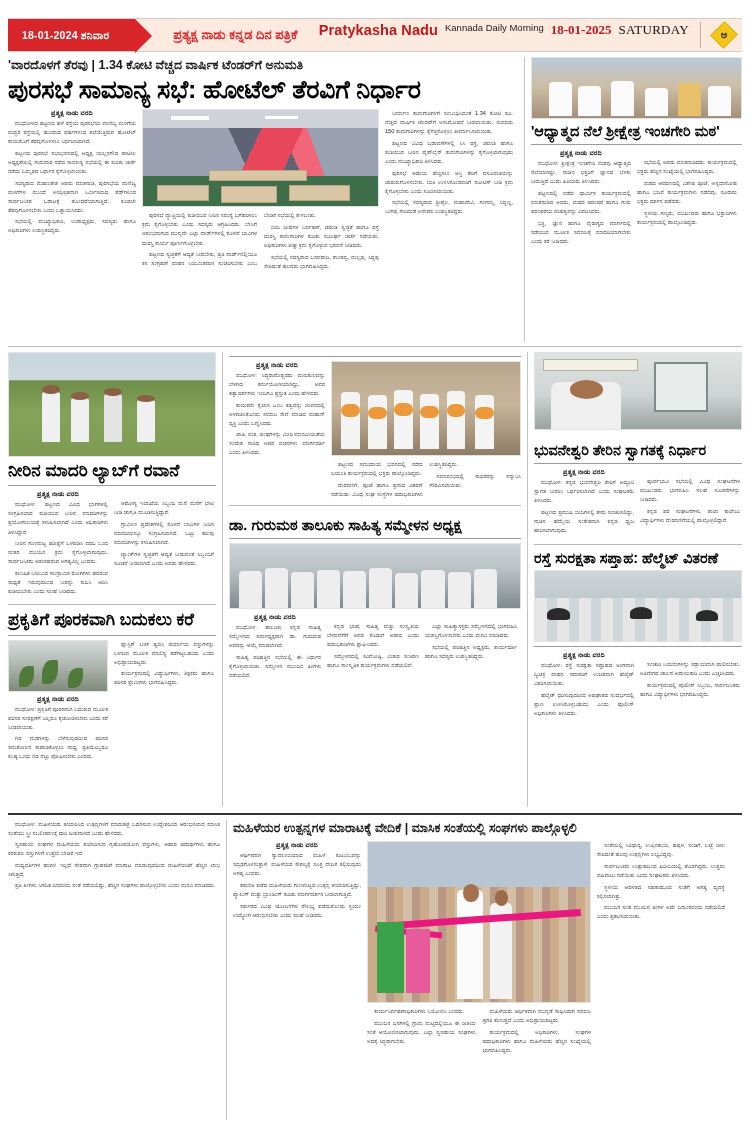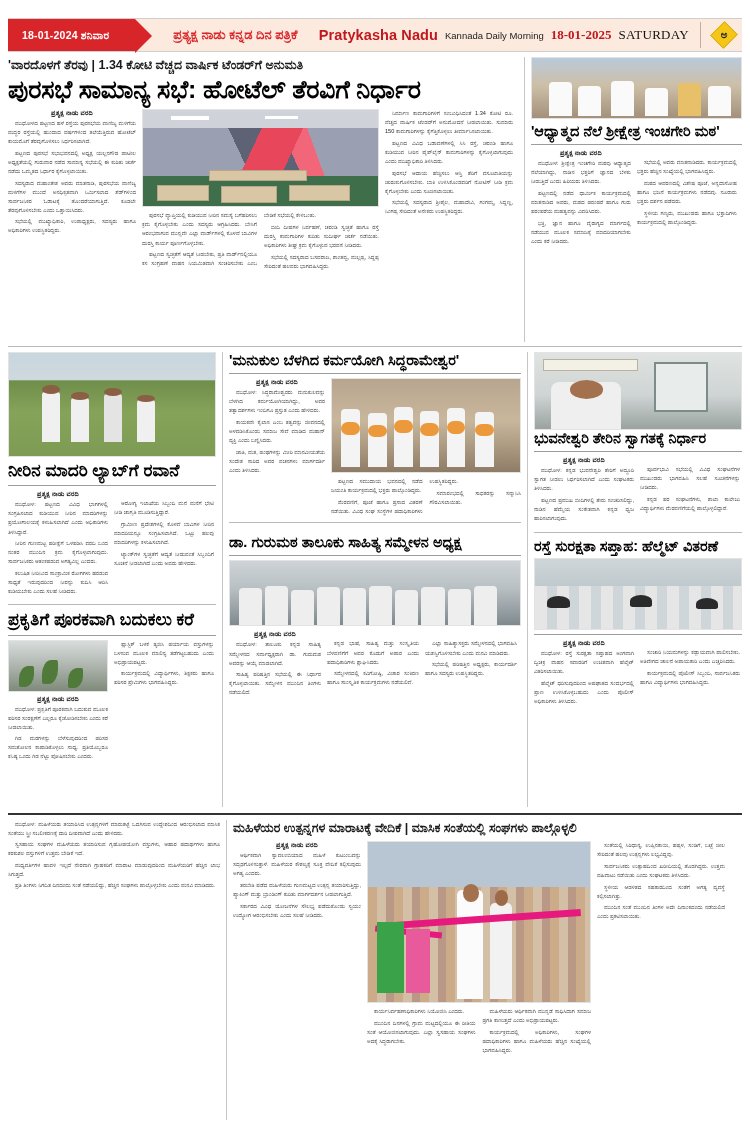--- a/index.html
+++ b/index.html
@@ -16,21 +16,21 @@
      background: linear-gradient(90deg,#fdeadf 0%, #fdeadf 100%);
      border-top: 1px solid #cfcfcf; border-bottom: 1px solid #cfcfcf;
      display: flex; align-items: center; }
   .mh-datetab { position: relative; background:#d8252a; color:#fff;
      height: 100%; display:flex; align-items:center; padding: 0 26px 0 14px;
      font-size: 10.5px; font-weight: bold; letter-spacing:.2px; white-space:nowrap; }
   .mh-datetab:after { content:""; position:absolute; right:-17px; top:0;
      border-top: 17px solid transparent; border-bottom: 17px solid transparent;
      border-left: 17px solid #d8252a; }
   .mh-kn { color:#d8252a; font-size: 13px; font-weight: bold; margin-left: 38px; white-space:nowrap; }
-  .mh-right { margin-left:auto; display:flex; align-items:center; gap:7px; padding-right:6px; }
+  .mh-right { margin-left:auto; display:flex; gap:7px; padding-right:6px; }
   .mh-brand { color:#c0181d; font-size: 14.5px; font-weight: bold; letter-spacing:.1px; }
   .mh-sub { color:#222; font-size: 9.5px; }
   .mh-date2 { color:#c0181d; font-size: 13px; font-weight: bold; font-family:"Liberation Serif",serif; }
   .mh-day { color:#111; font-size: 13px; font-family:"Liberation Serif",serif; letter-spacing:.3px; }
   .mh-divider { width:1px; height:26px; background:#c9a9a0; margin:0 4px; }
   .mh-logo { width:24px; height:26px; background:#f5c518; border:1px solid #caa000;
      transform: rotate(45deg) scale(.78); display:flex; align-items:center; justify-content:center; }
   .mh-logo span { transform: rotate(-45deg); font-size: 13px; font-weight:bold; color:#222; }
 
   
@@ -264,21 +264,20 @@
             <p>ಪ್ಲಾಸ್ಟಿಕ್ ಬಳಕೆ ತ್ಯಜಿಸಿ ಪರ್ಯಾಯ ವಸ್ತುಗಳನ್ನು ಬಳಸುವ ಮೂಲಕ ಮಾಲಿನ್ಯ ತಡೆಗಟ್ಟಬಹುದು ಎಂದು ಅಭಿಪ್ರಾಯಪಟ್ಟರು.</p>
             <p>ಕಾರ್ಯಕ್ರಮದಲ್ಲಿ ವಿದ್ಯಾರ್ಥಿಗಳು, ಶಿಕ್ಷಕರು ಹಾಗೂ ಪರಿಸರ ಪ್ರೇಮಿಗಳು ಭಾಗವಹಿಸಿದ್ದರು.</p>
           </div>
         </div>
       </div>
     </div>
 
     <div class="col-rule" style="height:455px;"></div>
 
     <div style="width:292px;">
-      <div class="hl-md">'ಮನುಕುಲ ಬೆಳಗಿದ ಕರ್ಮಯೋಗಿ ಸಿದ್ಧರಾಮೇಶ್ವರ'</div>
       <div class="sec-rule"></div>
       <div style="display:flex; gap:6px;">
         <div style="width:96px;">
           <div class="byline">ಪ್ರತ್ಯಕ್ಷ ನಾಡು ವರದಿ</div>
           <div class="body-col">
             <p>ಮುಧೋಳ: ಸಿದ್ಧರಾಮೇಶ್ವರರು ಮನುಕುಲವನ್ನು ಬೆಳಗಿದ ಕರ್ಮಯೋಗಿಯಾಗಿದ್ದು, ಅವರ ತತ್ವಾದರ್ಶಗಳು ಇಂದಿಗೂ ಪ್ರಸ್ತುತ ಎಂದು ಹೇಳಿದರು.</p>
             <p>ಕಾಯಕವೇ ಕೈಲಾಸ ಎಂಬ ತತ್ವವನ್ನು ಜೀವನದಲ್ಲಿ ಅಳವಡಿಸಿಕೊಂಡು ಸಮಾಜ ಸೇವೆ ಮಾಡಿದ ಮಹಾನ್ ವ್ಯಕ್ತಿ ಎಂದು ಬಣ್ಣಿಸಿದರು.</p>
             <p>ಜಾತಿ, ಮತ, ಪಂಥಗಳನ್ನು ಮೀರಿ ಮಾನವೀಯತೆಯ ಸಂದೇಶ ಸಾರಿದ ಅವರ ವಚನಗಳು ಮಾರ್ಗದರ್ಶಿ ಎಂದು ತಿಳಿಸಿದರು.</p>
           </div>
         </div>
@@ -351,21 +350,21 @@
 
     <div class="col-rule" style="height:455px;"></div>
 
     <div style="width:212px;">
       <div class="photo p-office" style="height:78px;">
         <div class="sign"></div>
         <div class="door"></div>
         <div style="position:absolute; left:8%; bottom:0; width:34%; height:62%; background:#efefef; border-radius:8px 8px 0 0;"></div>
         <div style="position:absolute; left:17%; bottom:40%; width:16%; height:24%; background:#a4714e; border-radius:50%;"></div>
       </div>
-      <div class="hl-md" style="margin-top:0;">ಭುವನೇಶ್ವರಿ ತೇರಿನ ಸ್ವಾಗತಕ್ಕೆ ನಿರ್ಧಾರ</div>
+      <div class="hl-md" style="margin-top:12px;">ಭುವನೇಶ್ವರಿ ತೇರಿನ ಸ್ವಾಗತಕ್ಕೆ ನಿರ್ಧಾರ</div>
       <div class="sec-rule"></div>
       <div style="display:flex; gap:6px;">
         <div style="width:100px;">
           <div class="byline">ಪ್ರತ್ಯಕ್ಷ ನಾಡು ವರದಿ</div>
           <div class="body-col">
             <p>ಮುಧೋಳ: ಕನ್ನಡ ಭುವನೇಶ್ವರಿ ತೇರಿಗೆ ಅದ್ಧೂರಿ ಸ್ವಾಗತ ನೀಡಲು ನಿರ್ಧರಿಸಲಾಗಿದೆ ಎಂದು ಸಂಘಟಕರು ತಿಳಿಸಿದರು.</p>
             <p>ಪಟ್ಟಣದ ಪ್ರಮುಖ ಬೀದಿಗಳಲ್ಲಿ ತೇರು ಸಂಚರಿಸಲಿದ್ದು, ನಾಡಿನ ಹೆಮ್ಮೆಯ ಸಂಕೇತವಾಗಿ ಕನ್ನಡ ಧ್ವಜ ಹಾರಿಸಲಾಗುವುದು.</p>
           </div>
         </div>
         <div style="width:100px;">

